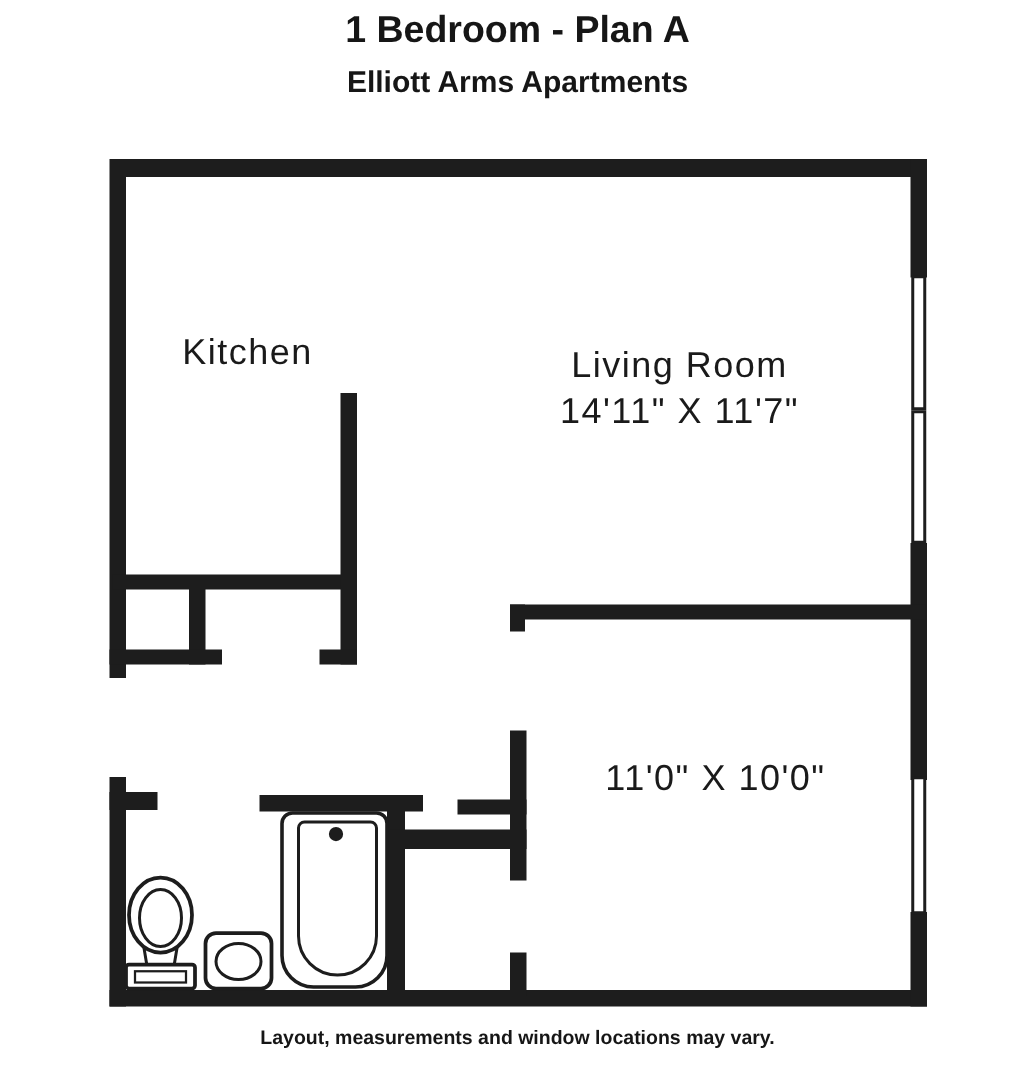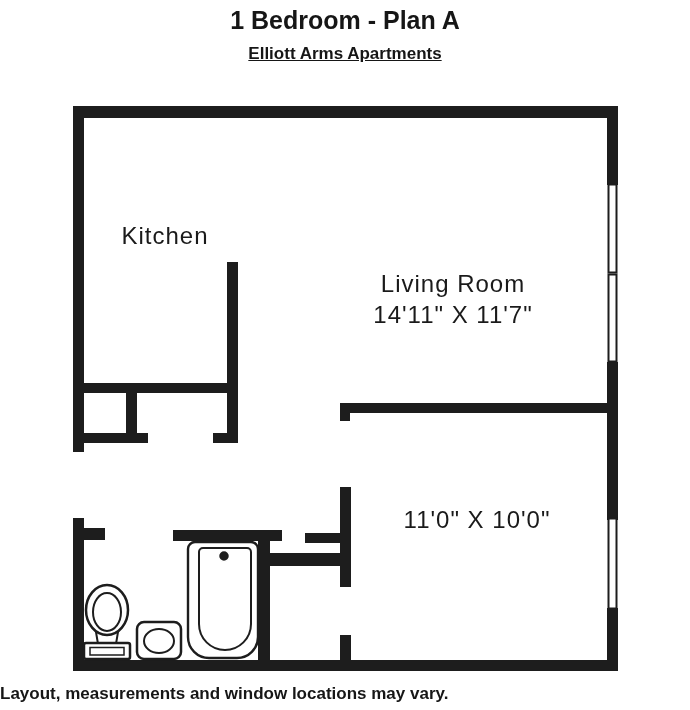--- a/index.html
+++ b/index.html
@@ -11,24 +11,24 @@
   #stage{
     position:relative;
     width:658px;height:710px;
     background:var(--bg);
     font-family:"Liberation Sans", sans-serif;
     color:var(--text);
     overflow:hidden;
   }
   .hdr{position:absolute;left:0;width:690px;text-align:center;white-space:nowrap;}
   .title{top:6px;font-size:25px;font-weight:700;letter-spacing:0px;}
-  .subtitle{top:44px;font-size:17px;font-weight:700;text-decoration:underline;}
+  .subtitle{top:44px;font-size:20px;font-weight:700;}
   .address{top:64px;font-size:13px;font-weight:700;white-space:pre;letter-spacing:0.2px;}
-  .footer-note{position:absolute;left:0;width:690px;top:684px;
-    font-size:17px;font-weight:700;}
+  .footer-note{position:absolute;left:0;width:690px;top:684px;text-align:center;
+    font-size:13px;font-weight:700;}
   svg{position:absolute;left:0;top:0;}
   .room-label{
     position:absolute;transform:translate(-50%,-50%);
     text-align:center;font-size:24px;font-weight:400;
     letter-spacing:1px;white-space:nowrap;color:#1a1a1a;
     line-height:31px;
   }
   .wall{fill:var(--wall);stroke:none;}
   .win{fill:#ffffff;stroke:var(--wall);stroke-width:2;}
   .fix{fill:#ffffff;stroke:var(--wall);}
@@ -82,21 +82,21 @@
     <ellipse class="fix" stroke-width="2" fill="none" cx="107" cy="612" rx="14" ry="19"></ellipse>
     <rect class="fix" stroke-width="2.5" x="84" y="643" width="46" height="16" rx="2"></rect>
     <rect class="fix" stroke-width="1.5" fill="none" x="90" y="647.5" width="34" height="7.5"></rect>
 
     <rect class="fix" stroke-width="2.5" x="137" y="622" width="44" height="37" rx="7"></rect>
     <ellipse class="fix" stroke-width="2" fill="none" cx="159" cy="641" rx="15" ry="12"></ellipse>
   </svg>
 
   <div class="room-label" style="left:165px;top:235px;">Kitchen</div>
 
-  <div class="room-label" style="left:453px;top:259px;margin-top:40px;">
+  <div class="room-label" style="left:453px;top:259px;">
     <div>Living Room</div>
     <div>14'11" X 11'7"</div>
   </div>
 
   <div class="room-label" style="left:477px;top:519px;">
     <div>11'0" X 10'0"</div>
   </div>
 
   <div class="footer-note">Layout, measurements and window locations may vary.</div>
 </div>

